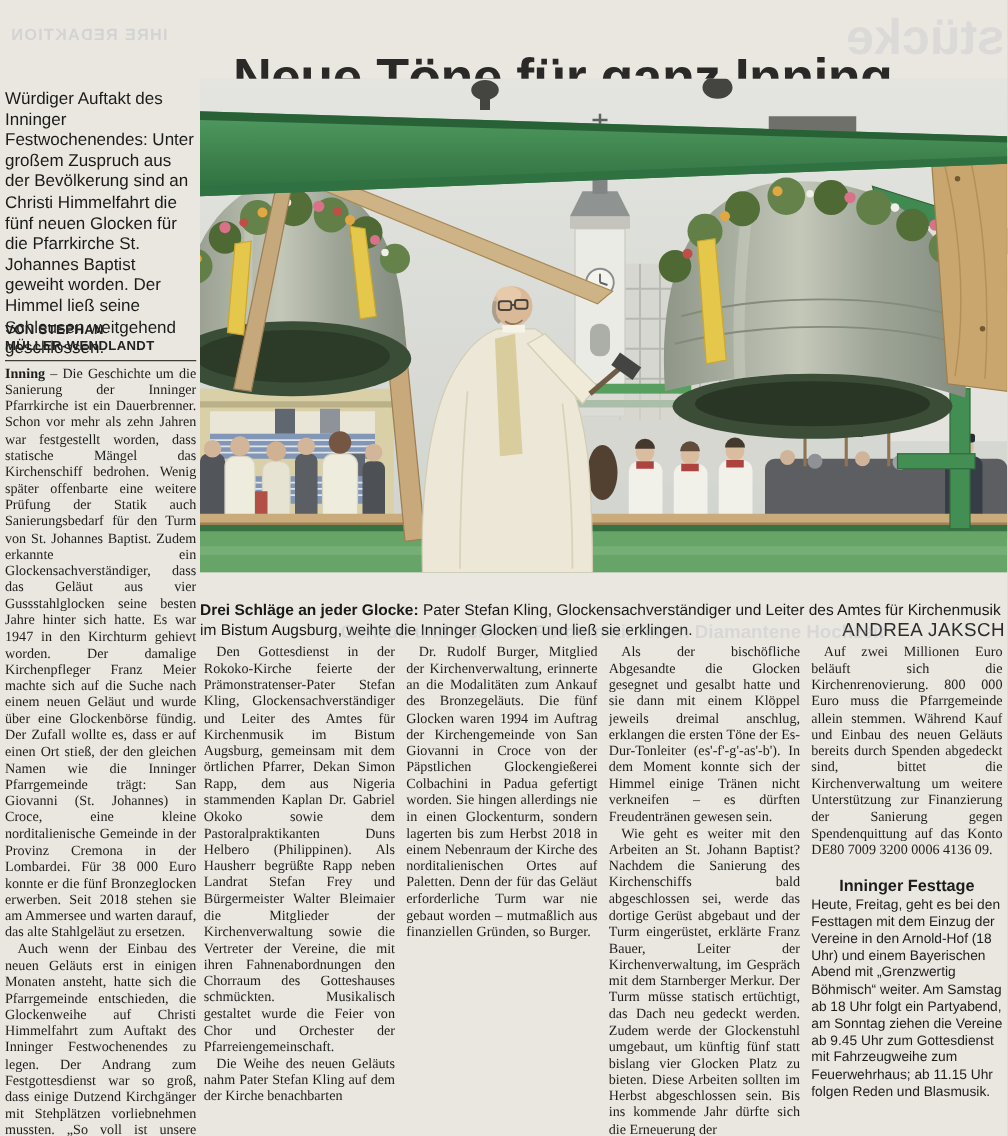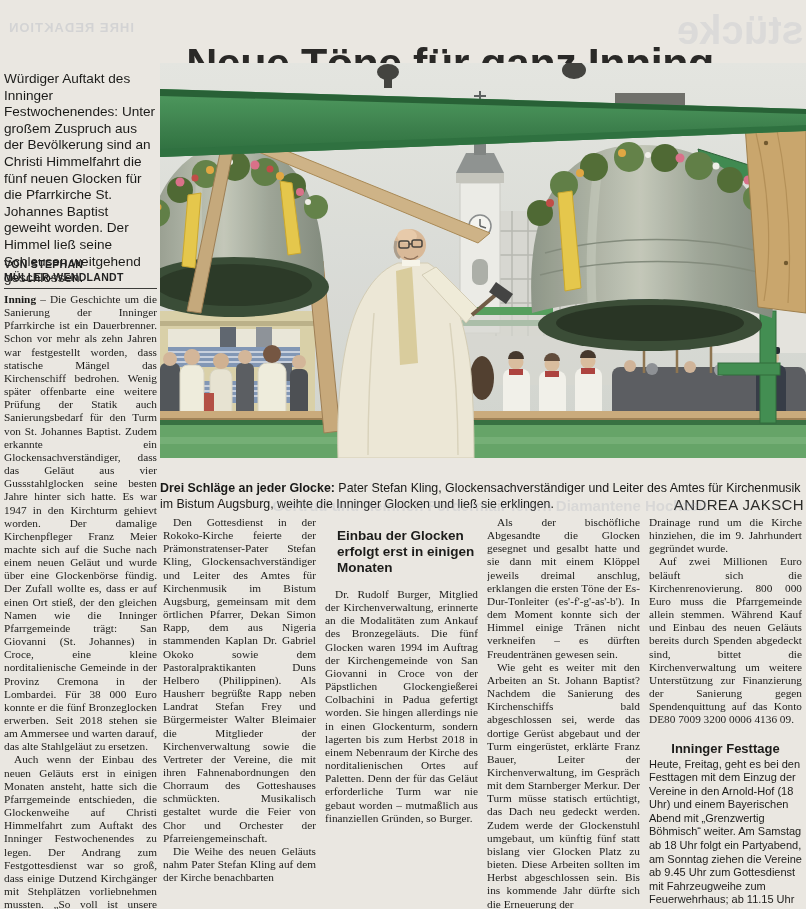--- a/index.html
+++ b/index.html
@@ -336,29 +336,27 @@
     <p><span class="lead-in">Inning</span><span> – Die Geschichte um die Sanierung der Inninger Pfarrkirche ist ein Dauerbrenner. Schon vor mehr als zehn Jahren war festgestellt worden, dass statische Mängel das Kirchenschiff bedrohen. Wenig später offenbarte eine weitere Prüfung der Statik auch Sanierungsbedarf für den Turm von St. Johannes Baptist. Zudem erkannte ein Glockensachverständiger, dass das Geläut aus vier Gussstahlglocken seine besten Jahre hinter sich hatte. Es war 1947 in den Kirchturm gehievt worden. Der damalige Kirchenpfleger Franz Meier machte sich auf die Suche nach einem neuen Geläut und wurde über eine Glockenbörse fündig. Der Zufall wollte es, dass er auf einen Ort stieß, der den gleichen Namen wie die Inninger Pfarrgemeinde trägt: San Giovanni (St. Johannes) in Croce, eine kleine norditalienische Gemeinde in der Provinz Cremona in der Lombardei. Für 38 000 Euro konnte er die fünf Bronzeglocken erwerben. Seit 2018 stehen sie am Ammersee und warten darauf, das alte Stahlgeläut zu ersetzen.</span></p>
     <p class="ind">Auch wenn der Einbau des neuen Geläuts erst in einigen Monaten ansteht, hatte sich die Pfarrgemeinde entschieden, die Glockenweihe auf Christi Himmelfahrt zum Auftakt des Inninger Festwochenendes zu legen. Der Andrang zum Festgottesdienst war so groß, dass einige Dutzend Kirchgänger mit Stehplätzen vorliebnehmen mussten. „So voll ist unsere Kirche allenfalls an Weih-</p>
   </div>
 
   <div id="col2" class="col">
     <p class="ind">Den Gottesdienst in der Rokoko-Kirche feierte der Prämonstratenser-Pater Stefan Kling, Glockensachverständiger und Leiter des Amtes für Kirchenmusik im Bistum Augsburg, gemeinsam mit dem örtlichen Pfarrer, Dekan Simon Rapp, dem aus Nigeria stammenden Kaplan Dr. Gabriel Okoko sowie dem Pastoralpraktikanten Duns Helbero (Philippinen). Als Hausherr begrüßte Rapp neben Landrat Stefan Frey und Bürgermeister Walter Bleimaier die Mitglieder der Kirchenverwaltung sowie die Vertreter der Vereine, die mit ihren Fahnenabordnungen den Chorraum des Gotteshauses schmückten. Musikalisch gestaltet wurde die Feier von Chor und Orchester der Pfarreiengemeinschaft.</p>
     <p class="ind">Die Weihe des neuen Geläuts nahm Pater Stefan Kling auf dem der Kirche benachbarten</p>
   </div>
 
   <div id="col3" class="col">
-    <div class="subhead">Einbau der Glocken erfolgt erst in einigen Monaten</div>
     <p class="ind">Dr. Rudolf Burger, Mitglied der Kirchenverwaltung, erinnerte an die Modalitäten zum Ankauf des Bronzegeläuts. Die fünf Glocken waren 1994 im Auftrag der Kirchengemeinde von San Giovanni in Croce von der Päpstlichen Glockengießerei Colbachini in Padua gefertigt worden. Sie hingen allerdings nie in einen Glockenturm, sondern lagerten bis zum Herbst 2018 in einem Nebenraum der Kirche des norditalienischen Ortes auf Paletten. Denn der für das Geläut erforderliche Turm war nie gebaut worden – mutmaßlich aus finanziellen Gründen, so Burger.</p>
   </div>
 
   <div id="col4" class="col">
     <p class="ind">Als der bischöfliche Abgesandte die Glocken gesegnet und gesalbt hatte und sie dann mit einem Klöppel jeweils dreimal anschlug, erklangen die ersten Töne der Es-Dur-Tonleiter (es'-f'-g'-as'-b'). In dem Moment konnte sich der Himmel einige Tränen nicht verkneifen – es dürften Freudentränen gewesen sein.</p>
     <p class="ind">Wie geht es weiter mit den Arbeiten an St. Johann Baptist? Nachdem die Sanierung des Kirchenschiffs bald abgeschlossen sei, werde das dortige Gerüst abgebaut und der Turm eingerüstet, erklärte Franz Bauer, Leiter der Kirchenverwaltung, im Gespräch mit dem Starnberger Merkur. Der Turm müsse statisch ertüchtigt, das Dach neu gedeckt werden. Zudem werde der Glockenstuhl umgebaut, um künftig fünf statt bislang vier Glocken Platz zu bieten. Diese Arbeiten sollten im Herbst abgeschlossen sein. Bis ins kommende Jahr dürfte sich die Erneuerung der</p>
   </div>
 
   <div id="col5" class="col">
-    <p>Drainage rund um die Kirche hinziehen, die im 9. Jahrhundert gegründet wurde.</p>
     <p class="ind">Auf zwei Millionen Euro beläuft sich die Kirchenrenovierung. 800 000 Euro muss die Pfarrgemeinde allein stemmen. Während Kauf und Einbau des neuen Geläuts bereits durch Spenden abgedeckt sind, bittet die Kirchenverwaltung um weitere Unterstützung zur Finanzierung der Sanierung gegen Spendenquittung auf das Konto DE80 7009 3200 0006 4136 09.</p>
     <div class="box-title">Inninger Festtage</div>
     <div class="box-text">Heute, Freitag, geht es bei den Festtagen mit dem Einzug der Vereine in den Arnold-Hof (18 Uhr) und einem Bayerischen Abend mit „Grenzwertig Böhmisch“ weiter. Am Samstag ab 18 Uhr folgt ein Partyabend, am Sonntag ziehen die Vereine ab 9.45 Uhr zum Gottesdienst mit Fahrzeugweihe zum Feuerwehrhaus; ab 11.15 Uhr folgen Reden und Blasmusik.</div>
   </div>
 
 </div>
 
 </body></html>

